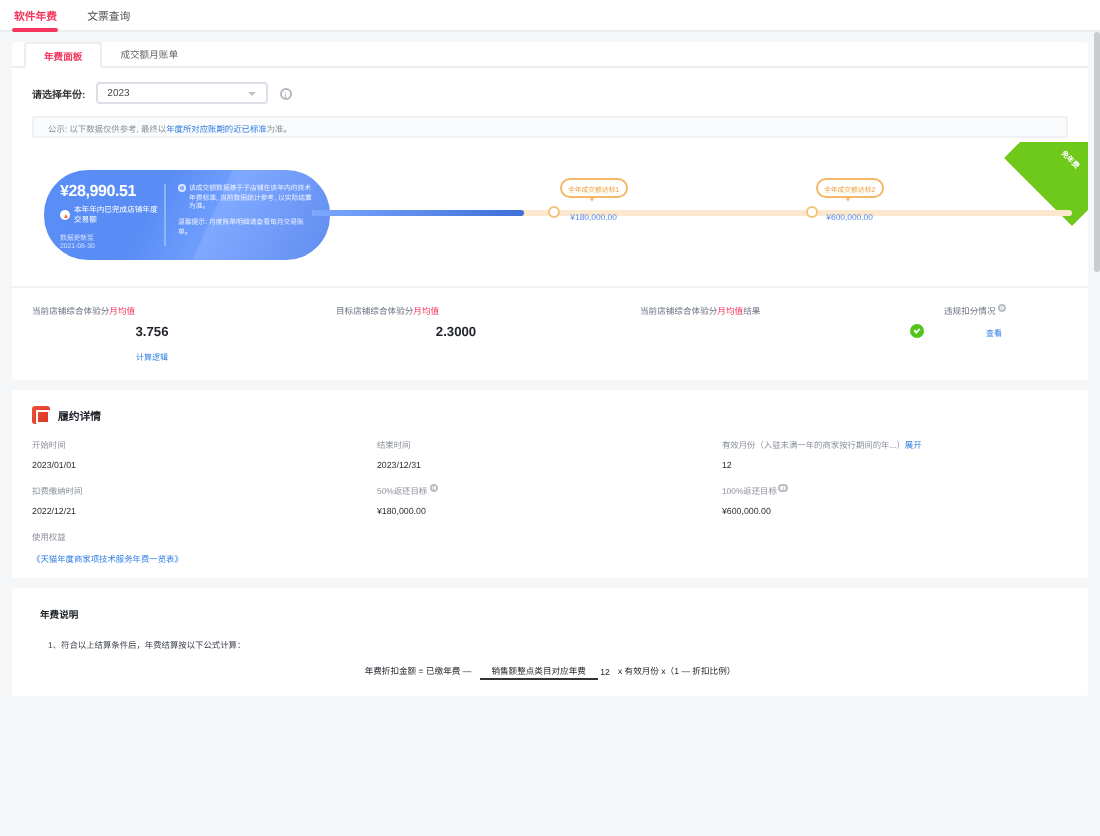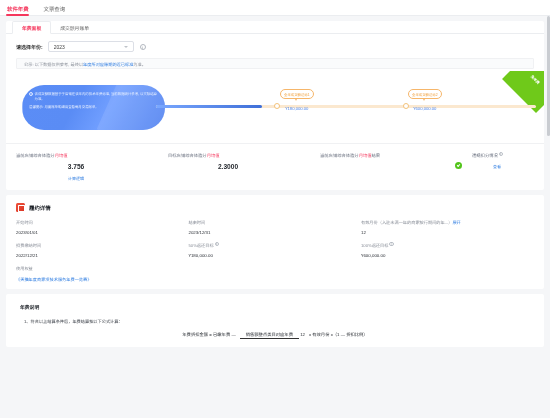--- a/index.html
+++ b/index.html
@@ -246,20 +246,33 @@
     </div>
 
     <div class="progress-area">
 
       <div class="ribbon">
         <i></i>
         <span>免年费</span>
       </div>
 
       <div class="blue-card">
+        <div class="bc-left">
+          <div class="bc-amount">¥28,990.51</div>
+          <div class="bc-badge-row">
+            <span class="bc-dot">
+                <i></i>
+              </span>
+            <span class="bc-badge-text">本年年内已完成店铺年度交易额</span>
+          </div>
+          <div class="bc-update">
+            <span>数据更新至</span><br>
+            <span>2021-08-30</span>
+          </div>
+        </div>
         <div class="bc-sep"></div>
         <div class="bc-right">
           <div class="bc-note">
             <span class="ic">i</span>
             <span>该成交额数据基于子店铺在该年内的技术年费标准, 当前数据统计参考, 以实际结算为准。</span>
           </div>
           <div class="bc-note2">温馨提示: 月度账单明细请查看每月交易账单。</div>
         </div>
       </div>
 

